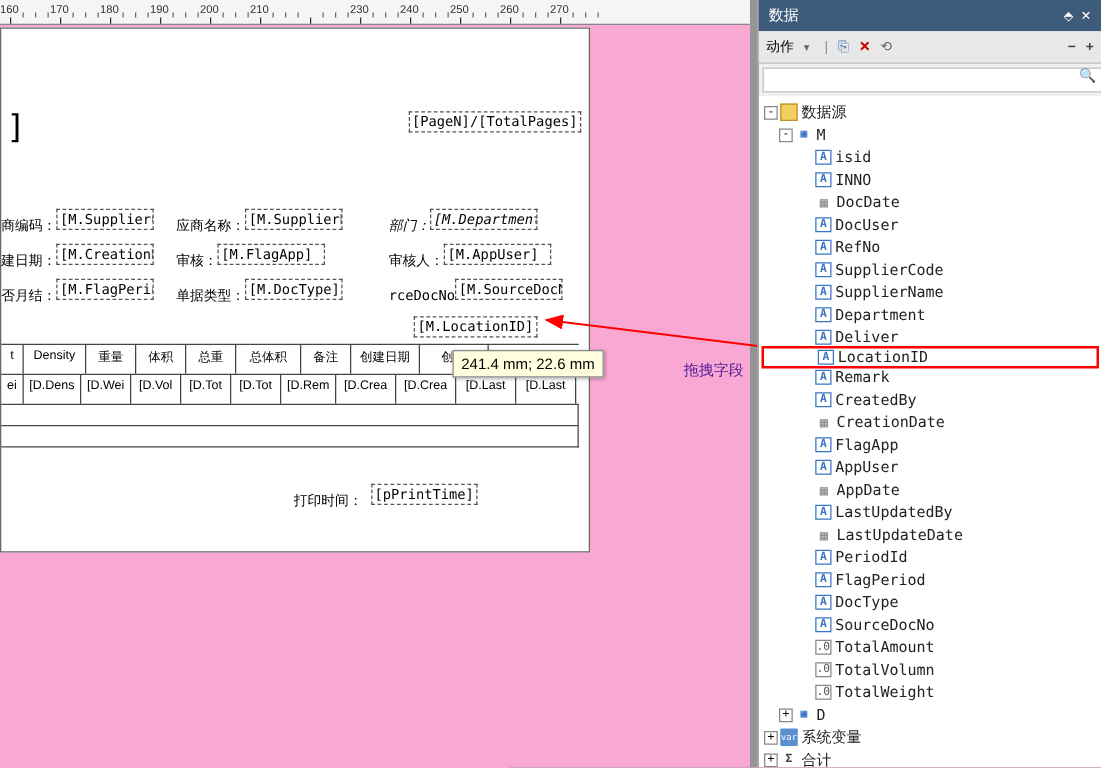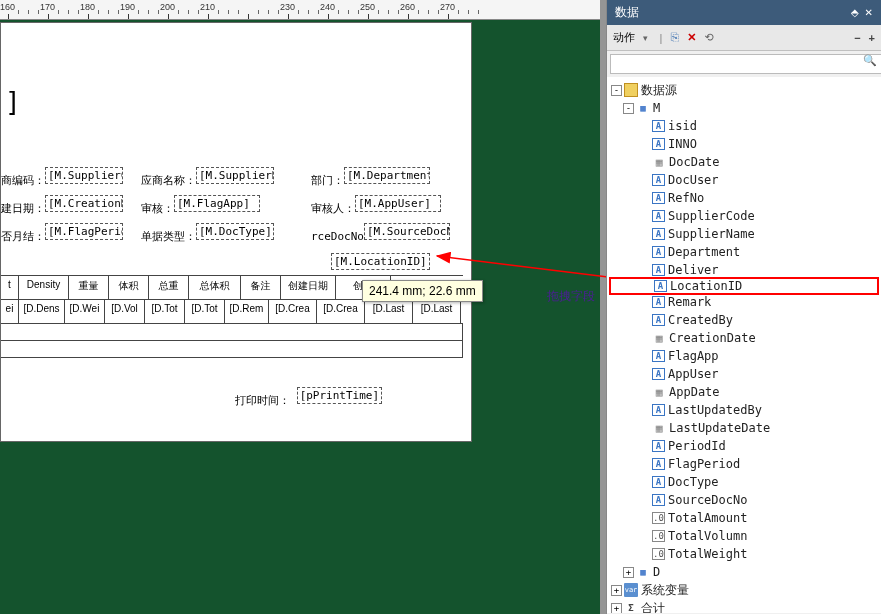--- a/index.html
+++ b/index.html
@@ -1,18 +1,18 @@
 <!DOCTYPE html>
 <html><head>
 <meta charset="utf-8">
 <style>
 * { box-sizing: border-box; margin: 0; padding: 0; }
 body { font-family: "Microsoft YaHei", SimSun, sans-serif; font-size: 11px; background: #959595; overflow: hidden; width: 881px; height: 614px; position: relative; }
 
-.design-surface { position: absolute; left: 0; top: 0; width: 600px; height: 614px; background: #14532d; }
+.design-surface { position: absolute; left: 0; top: 0; width: 600px; height: 614px; background: #f9a8d4; }
 .ruler { position: absolute; left: 0; top: 0; width: 600px; height: 20px; background: #f5f5f5; border-bottom: 1px solid #888; font-size: 9px; color: #333; overflow: hidden; }
 .ruler-mark { position: absolute; top: 2px; }
 .ruler-tick { position: absolute; top: 14px; width: 1px; height: 6px; background: #333; }
 .ruler-minor { position: absolute; top: 10px; width: 1px; height: 4px; background: #666; }
 
 .canvas { position: absolute; left: 0; top: 22px; width: 472px; height: 420px; background: #fff; border: 1px solid #666; }
 .field { position: absolute; font-size: 11px; font-family: "Microsoft YaHei", SimSun, monospace; }
 .field-val { border: 1px dashed #555; padding: 1px 2px; background: #fff; display: inline-block; white-space: nowrap; overflow: hidden; }
 .label { display: inline-block; }
 
@@ -117,26 +117,29 @@
       <div class="ruler-tick" style="left: 448px;"></div>
       <div class="ruler-minor" style="left: 458px;"></div>
       <div class="ruler-minor" style="left: 468px;"></div>
       <div class="ruler-minor" style="left: 478px;"></div>
     </div>
 
   <div class="canvas">
 
     <div class="field" style="left:4px; top:64px; font-size:26px; font-family: monospace;">]</div>
 
+    <div class="field" style="right:6px; top:66px;">
+      <span class="field-val">[PageN]/[TotalPages]</span>
+    </div>
 
     <div id="form-rows">
         <div>
           <div class="field" style="left:0px; top:144px;"><span class="label">商编码：</span><span class="field-val" style="width:78px;">[M.SupplierCo</span></div>
           <div class="field" style="left:140px; top:144px;"><span class="label">应商名称：</span><span class="field-val" style="width:78px;">[M.SupplierNa</span></div>
-          <div class="field" style="left:310px; top:144px;"><span class="label">部门：</span><span class="field-val" style="width:86px;">[M.Department</span></div>
+          <div class="field" style="left:310px; top:144px;font-style:italic;"><span class="label">部门：</span><span class="field-val" style="width:86px;">[M.Department</span></div>
         </div>
         <div>
           <div class="field" style="left:0px; top:172px;"><span class="label">建日期：</span><span class="field-val" style="width:78px;">[M.CreationDa</span></div>
           <div class="field" style="left:140px; top:172px;"><span class="label">审核：</span><span class="field-val" style="width:86px;">[M.FlagApp]</span></div>
           <div class="field" style="left:310px; top:172px;"><span class="label">审核人：</span><span class="field-val" style="width:86px;">[M.AppUser]</span></div>
         </div>
         <div>
           <div class="field" style="left:0px; top:200px;"><span class="label">否月结：</span><span class="field-val" style="width:78px;">[M.FlagPeriod</span></div>
           <div class="field" style="left:140px; top:200px;"><span class="label">单据类型：</span><span class="field-val" style="width:78px;">[M.DocType]</span></div>
           <div class="field" style="left:310px; top:200px;"><span class="label">rceDocNo</span><span class="field-val" style="width:86px;">[M.SourceDocNo</span></div>

